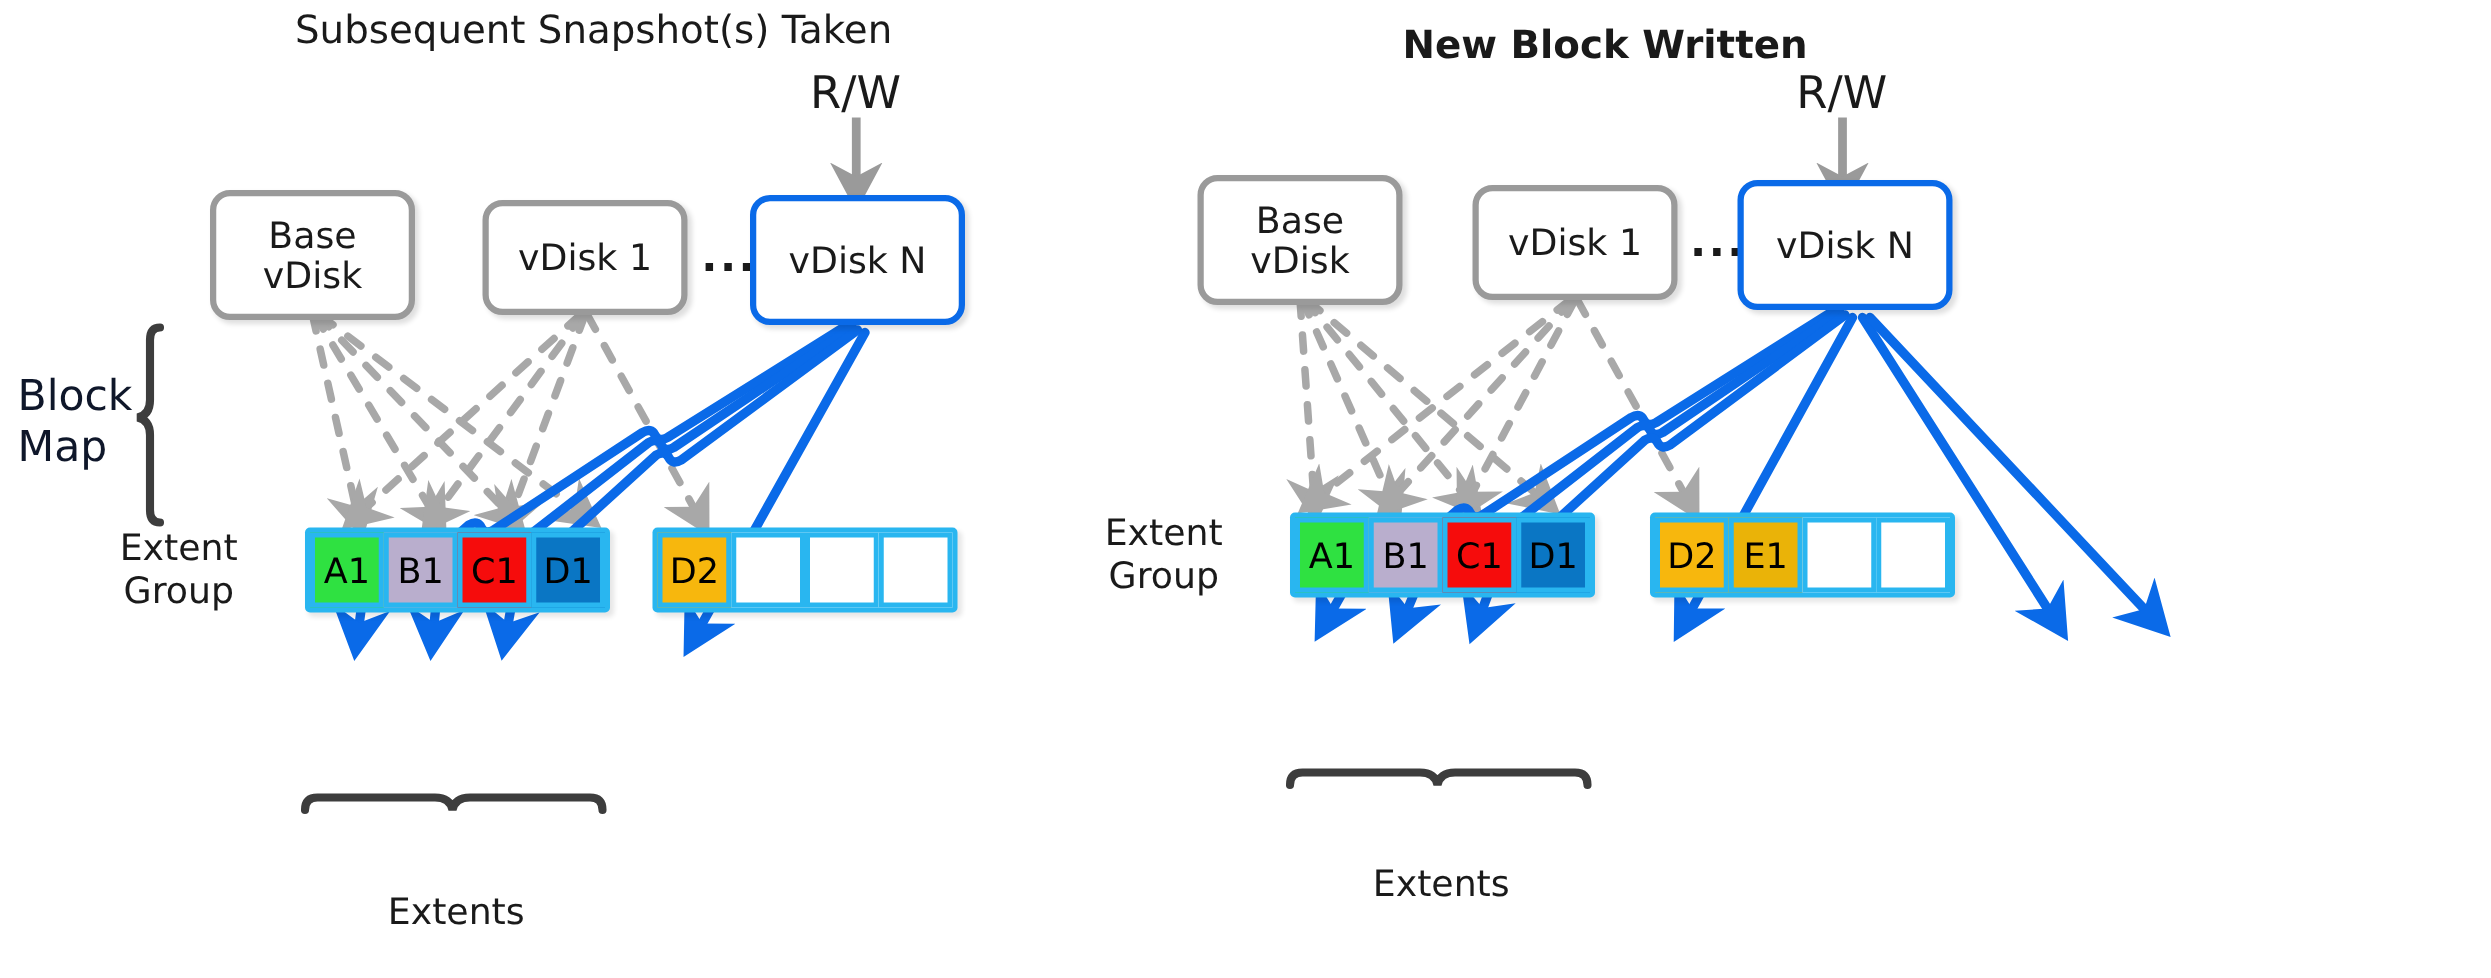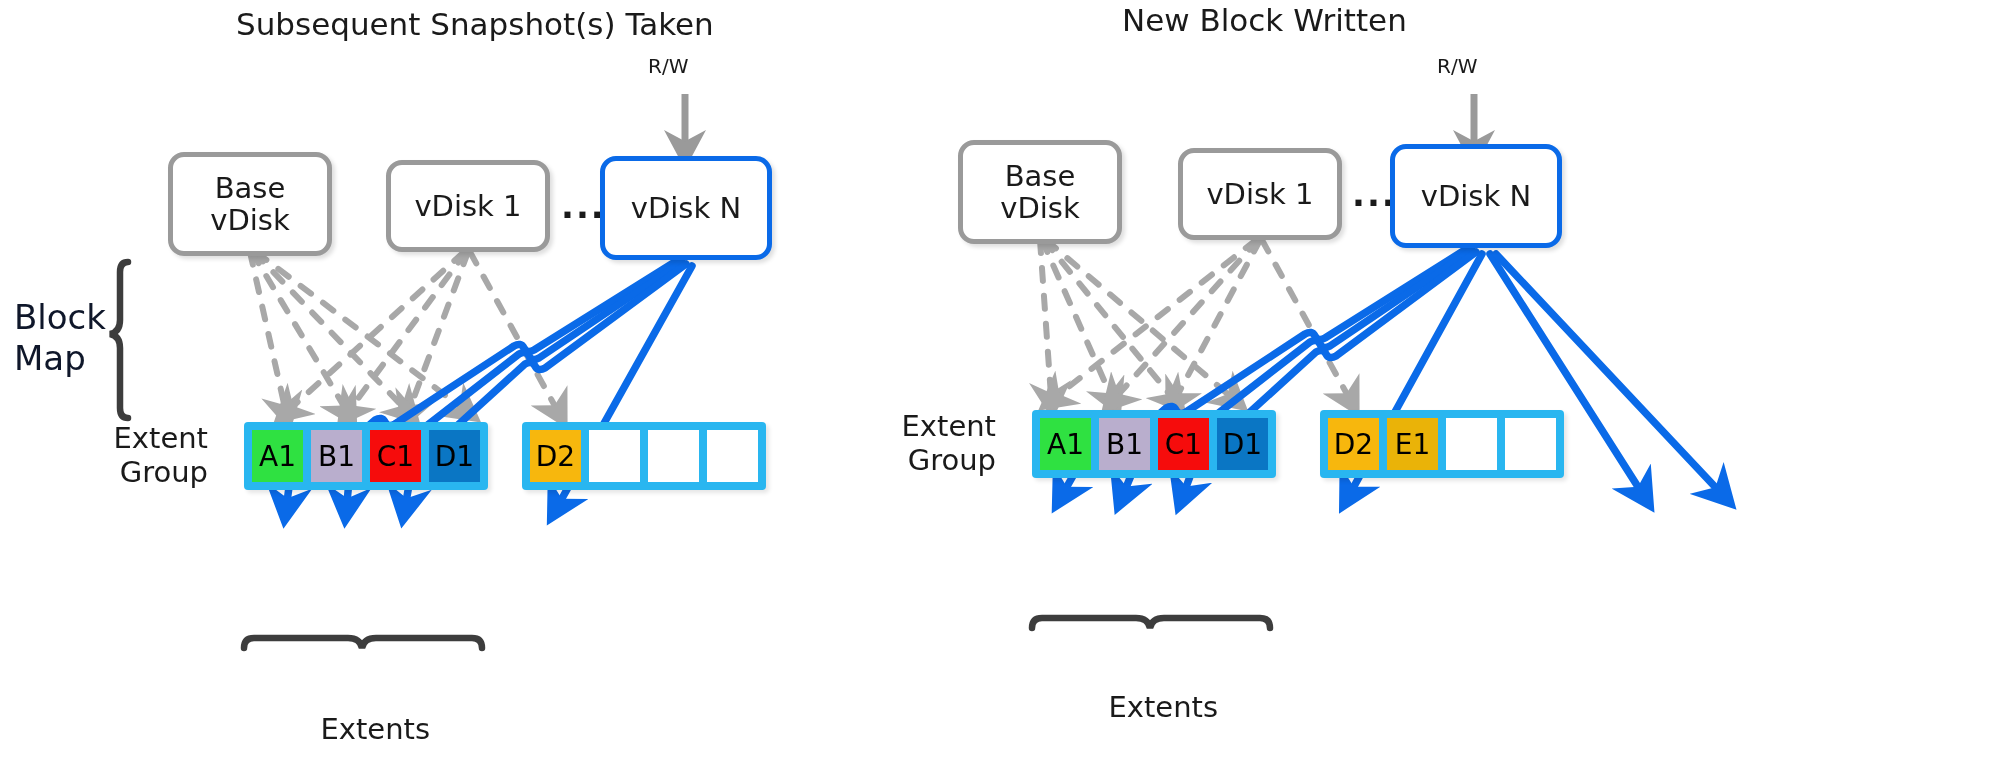--- a/index.html
+++ b/index.html
@@ -4,22 +4,22 @@
 <style>
   html,body{margin:0;padding:0;background:#ffffff;}
   body{width:1993px;height:782px;font-family:"DejaVu Sans","Liberation Sans",sans-serif;overflow:hidden;position:relative;}
   .stage{position:relative;width:1993px;height:782px;}
   svg.layer{position:absolute;left:0;top:0;width:1993px;height:782px;}
   .panel-title{position:absolute;font-size:31px;color:#1a1a1a;white-space:nowrap;font-family:"DejaVu Sans","Liberation Sans",sans-serif;}
   .vdisk{position:absolute;border-radius:16px;background:#ffffff;display:flex;align-items:center;justify-content:center;text-align:center;font-size:29px;color:#1a1a1a;line-height:1.12;box-sizing:border-box;}
   .vdisk.gray{border:5px solid #9a9a9a;box-shadow:3px 3px 4px rgba(0,0,0,.13);}
   .vdisk.blue{border:5px solid #0a6ae8;box-shadow:3px 3px 4px rgba(0,0,0,.13);justify-content:center;}
   .ellipsis{position:absolute;font-size:34px;color:#1a1a1a;letter-spacing:2px;font-weight:700;}
-  .rwlabel{position:absolute;font-size:20px;color:#1a1a1a;}
-  .side-label{position:absolute;font-size:29px;color:#1a1a1a;line-height:1.18;text-align:right;}
+  .rwlabel{position:absolute;font-size:36px;color:#1a1a1a;}
+  .side-label{position:absolute;font-size:29px;color:#1a1a1a;line-height:1.18;text-align:center;}
   .brace-label{position:absolute;font-size:34px;color:#0f172a;}
   .eg{position:absolute;background:#29b6f0;border-radius:4px;box-sizing:border-box;display:flex;box-shadow:3px 3px 4px rgba(0,0,0,.10);}
   .eg .cell{box-sizing:border-box;display:flex;align-items:center;justify-content:center;font-size:28px;color:#000;border:4px solid #29b6f0;background:#ffffff;}
 </style>
 </head>
 <body>
 
 <div class="stage">
 
   <svg class="layer" viewBox="0 0 1993 782">
@@ -151,21 +151,21 @@
     <div class="cell" style="width:60px;height:60px;background:#ffffff;">
         <span></span>
       </div>
     <div class="cell" style="width:60px;height:60px;background:#ffffff;">
         <span></span>
       </div>
   </div>
 
   <div class="side-label" style="left:300px;top:712px;width:130px;">Extents</div>
 
-  <div class="panel-title" style="left:1122px;top:2px;">New Block Written</div>
+  <div class="panel-title" style="left:1122px;top:18px;font-weight:bold;">New Block Written</div>
 
   <div class="rwlabel" style="left:1437px;top:54px;">R/W</div>
 
   <div class="vdisk gray" style="left:958px;top:140px;width:164px;height:104px;">
     <span><span>Base</span><br><span>vDisk</span></span>
   </div>
 
   <div class="vdisk gray" style="left:1178px;top:148px;width:164px;height:92px;">
     <span>vDisk 1</span>
   </div>

